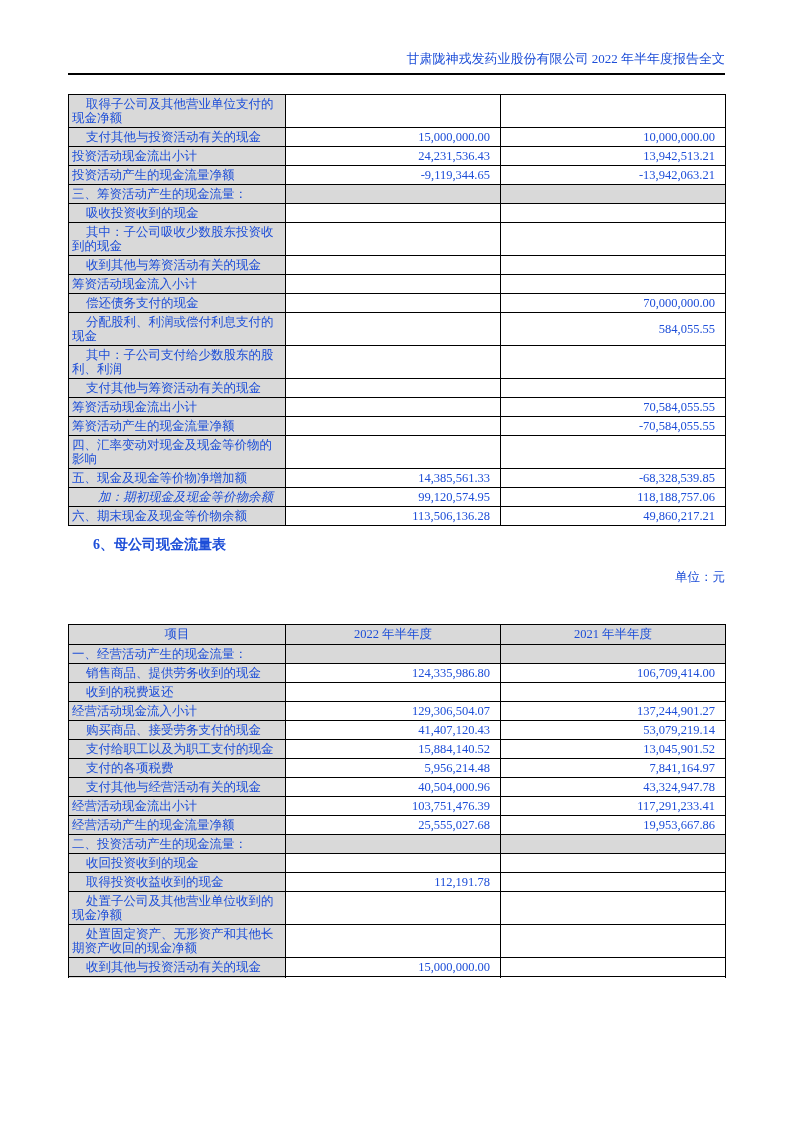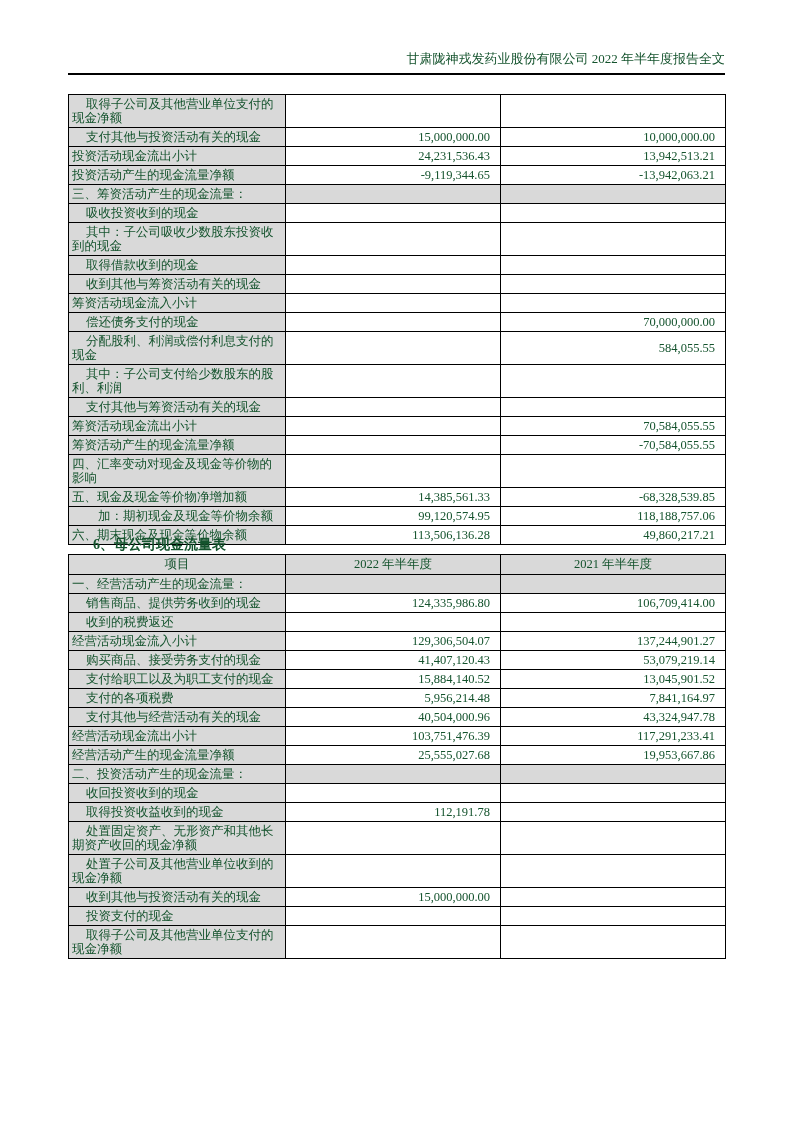--- a/index.html
+++ b/index.html
@@ -3,21 +3,21 @@
 <meta charset="utf-8">
 <style>
   * { box-sizing: border-box; }
   html, body { margin: 0; padding: 0; background: #ffffff; }
   .page {
     position: relative;
     width: 793px;
     height: 978px;
     background: #ffffff;
     font-family: "Liberation Serif", "DejaVu Serif", serif;
-    color: #14532d;
+    color: #1d4ed8;
     overflow: hidden;
   }
   .header-title {
     position: absolute;
     top: 51px;
     right: 68px;
     font-size: 13px;
     line-height: 16px;
     white-space: nowrap;
   }
@@ -30,21 +30,21 @@
     height: 0;
   }
   table.fin-table {
     position: absolute;
     left: 68px;
     width: 657px;
     border-collapse: collapse;
     table-layout: fixed;
   }
   #table1 { top: 94px; }
-  #table2 { top: 554px; }
+  #table2 { top: 624px; }
   .fin-table col.c1 { width: 217px; }
   .fin-table col.c2 { width: 215px; }
   .fin-table col.c3 { width: 225px; }
   .fin-table td, .fin-table th {
     border: 1px solid #000000;
     font-size: 12.5px;
     line-height: 14px;
     padding: 2px 3px;
     vertical-align: middle;
     overflow: hidden;
@@ -61,21 +61,21 @@
     word-break: break-all;
   }
   .fin-table td.num {
     background: #ffffff;
     text-align: right;
     padding-right: 10px;
     font-variant-numeric: tabular-nums;
   }
   .fin-table tr.section td.num { background: #d9d9d9; }
   .fin-table td.ind1 { text-indent: 14px; }
-  .fin-table td.ind2 { text-indent: 26px; }
+  .fin-table td.ind2 { text-indent: 26px; font-style: italic; }
   .section-title {
     position: absolute;
     top: 536px;
     left: 93px;
     font-size: 14px;
     font-weight: bold;
     margin: 0;
   }
   .unit-label {
     position: absolute;
@@ -130,25 +130,20 @@
           <td class="num"></td>
           <td class="num"></td>
         </tr>
         <tr>
           <td class="label ind1">吸收投资收到的现金</td>
           <td class="num"></td>
           <td class="num"></td>
         </tr>
         <tr>
           <td class="label ind1">其中：子公司吸收少数股东投资收到的现金</td>
-          <td class="num"></td>
-          <td class="num"></td>
-        </tr>
-        <tr>
-          <td class="label ind1">取得借款收到的现金</td>
           <td class="num"></td>
           <td class="num"></td>
         </tr>
         <tr>
           <td class="label ind1">收到其他与筹资活动有关的现金</td>
           <td class="num"></td>
           <td class="num"></td>
         </tr>
         <tr>
           <td class="label">筹资活动现金流入小计</td>
@@ -285,26 +280,26 @@
           <td class="label ind1">收回投资收到的现金</td>
           <td class="num"></td>
           <td class="num"></td>
         </tr>
         <tr>
           <td class="label ind1">取得投资收益收到的现金</td>
           <td class="num">112,191.78</td>
           <td class="num"></td>
         </tr>
         <tr>
+          <td class="label ind1">处置子公司及其他营业单位收到的现金净额</td>
+          <td class="num"></td>
+          <td class="num"></td>
+        </tr>
+        <tr>
           <td class="label ind1">处置固定资产、无形资产和其他长期资产收回的现金净额</td>
-          <td class="num"></td>
-          <td class="num"></td>
-        </tr>
-        <tr>
-          <td class="label ind1">处置子公司及其他营业单位收到的现金净额</td>
           <td class="num"></td>
           <td class="num"></td>
         </tr>
         <tr>
           <td class="label ind1">收到其他与投资活动有关的现金</td>
           <td class="num">15,000,000.00</td>
           <td class="num"></td>
         </tr>
         <tr>
           <td class="label ind1">投资支付的现金</td>

